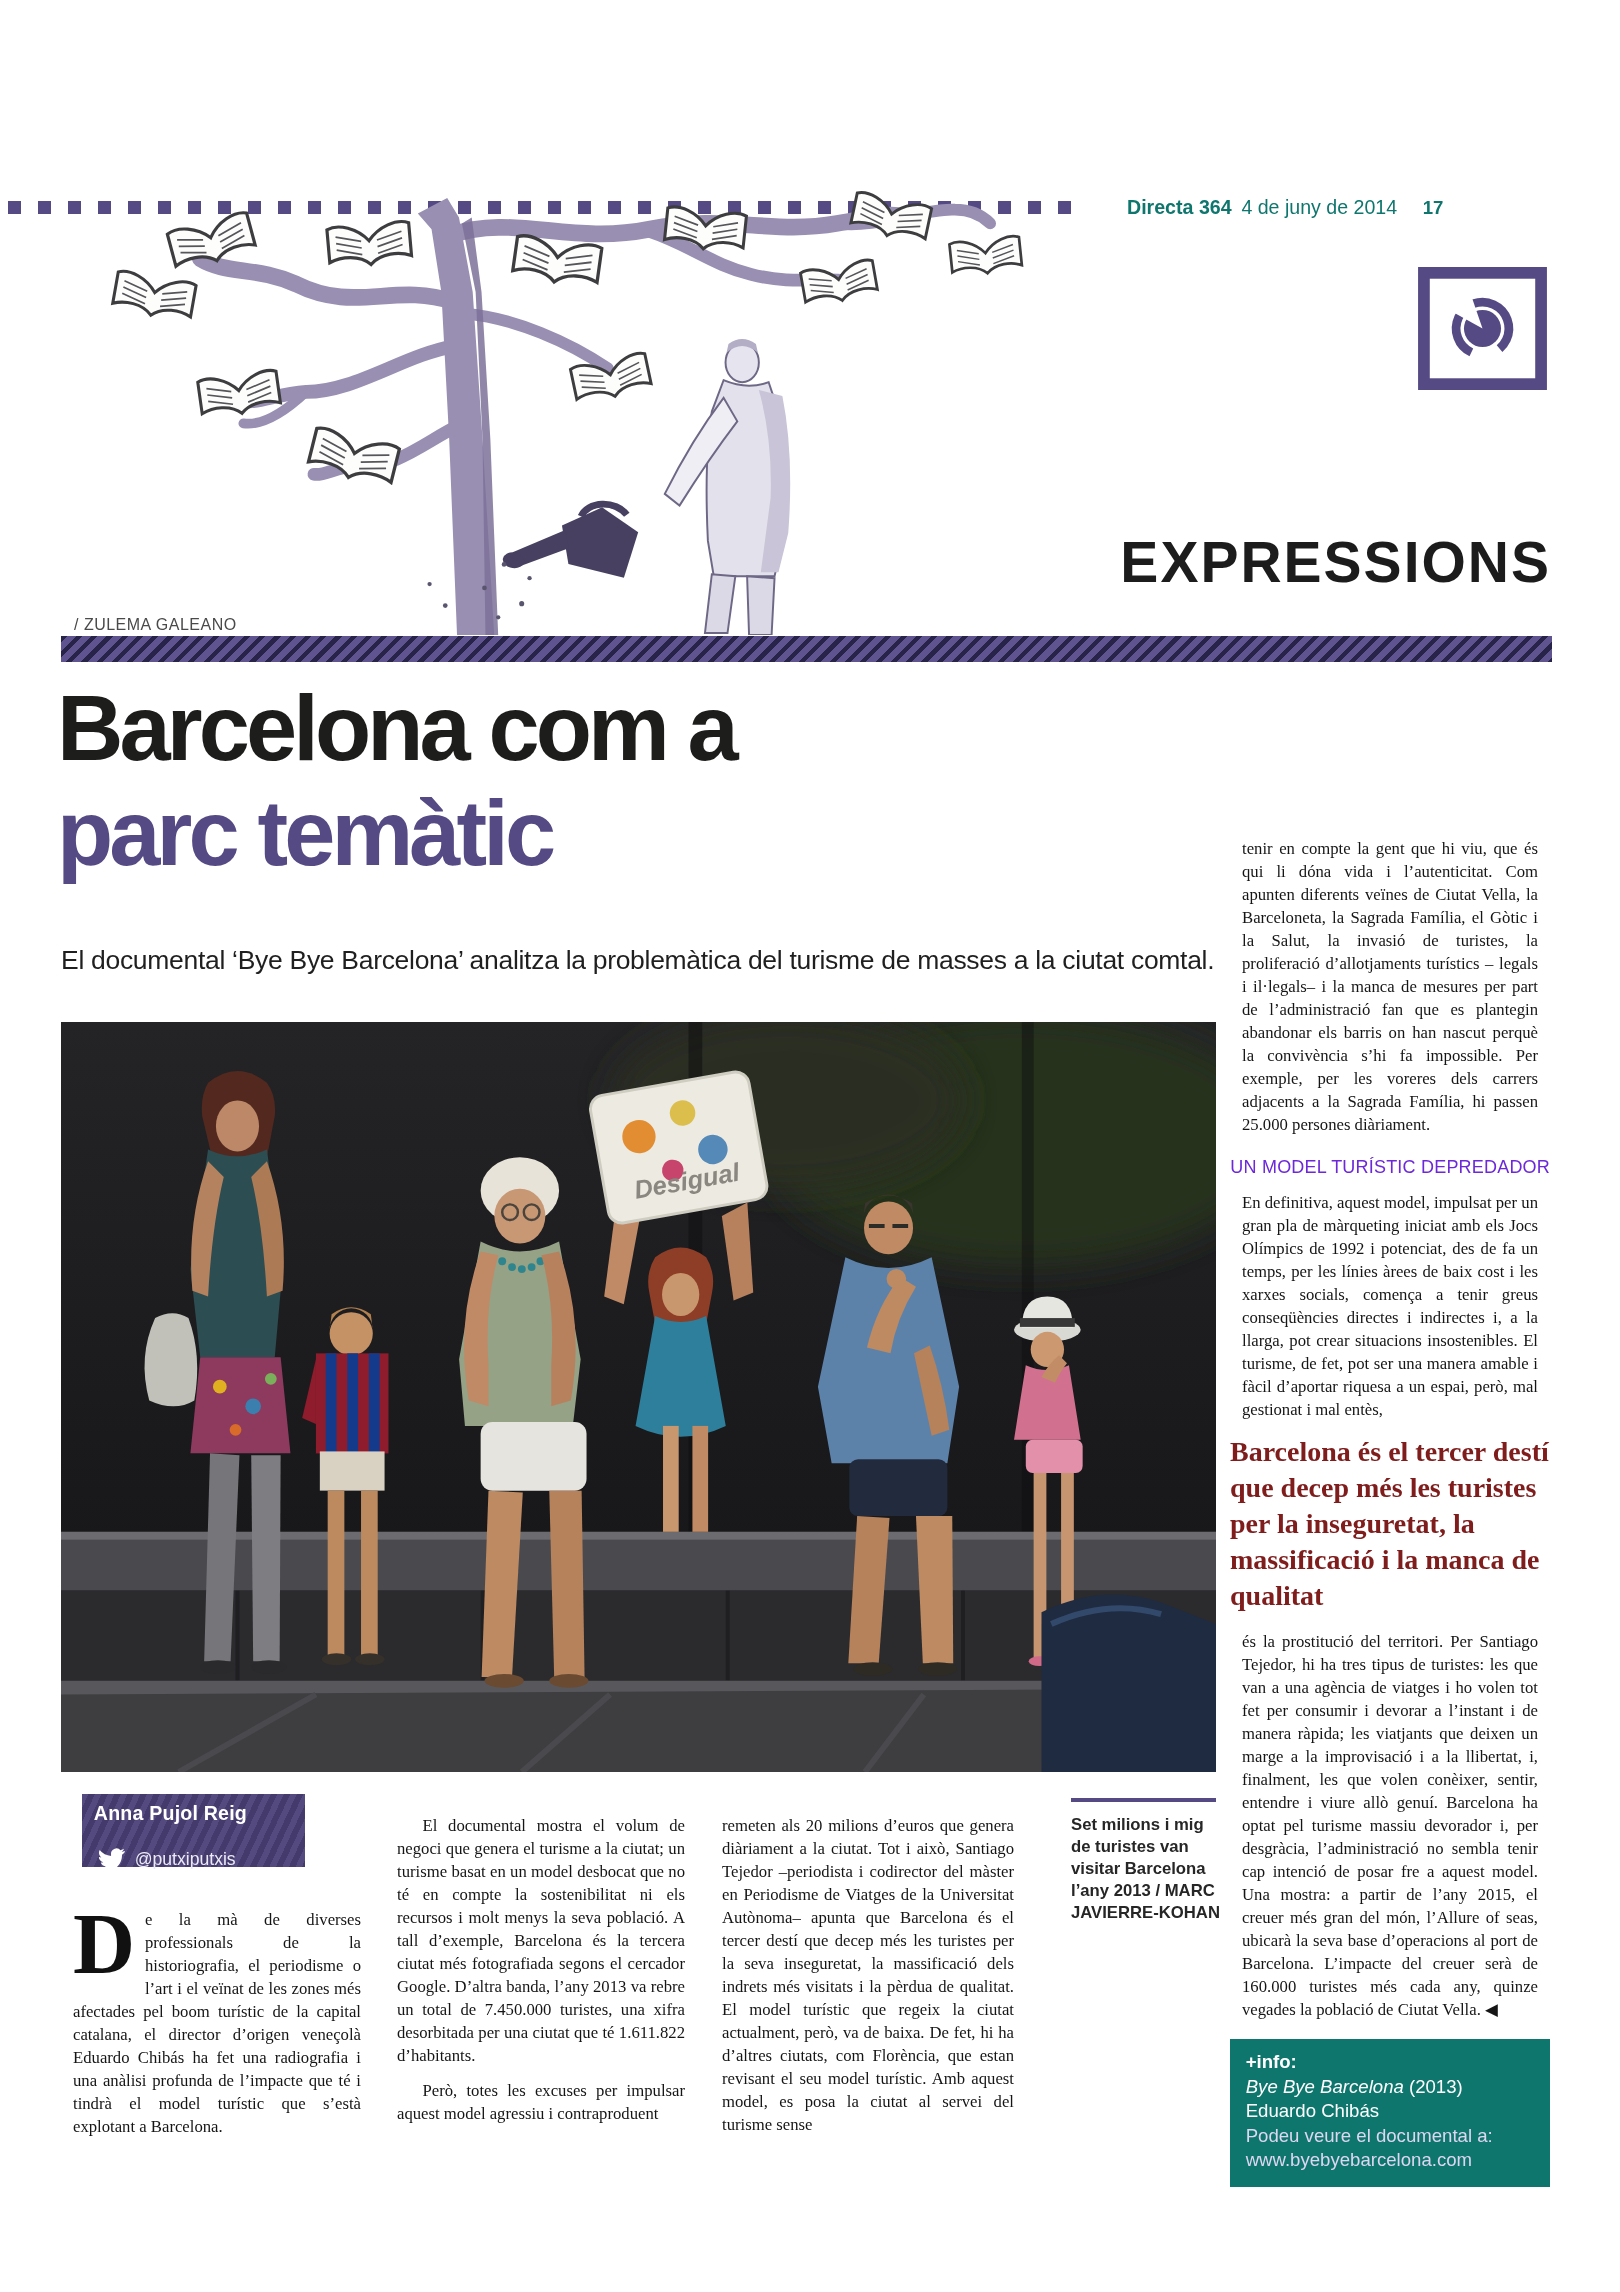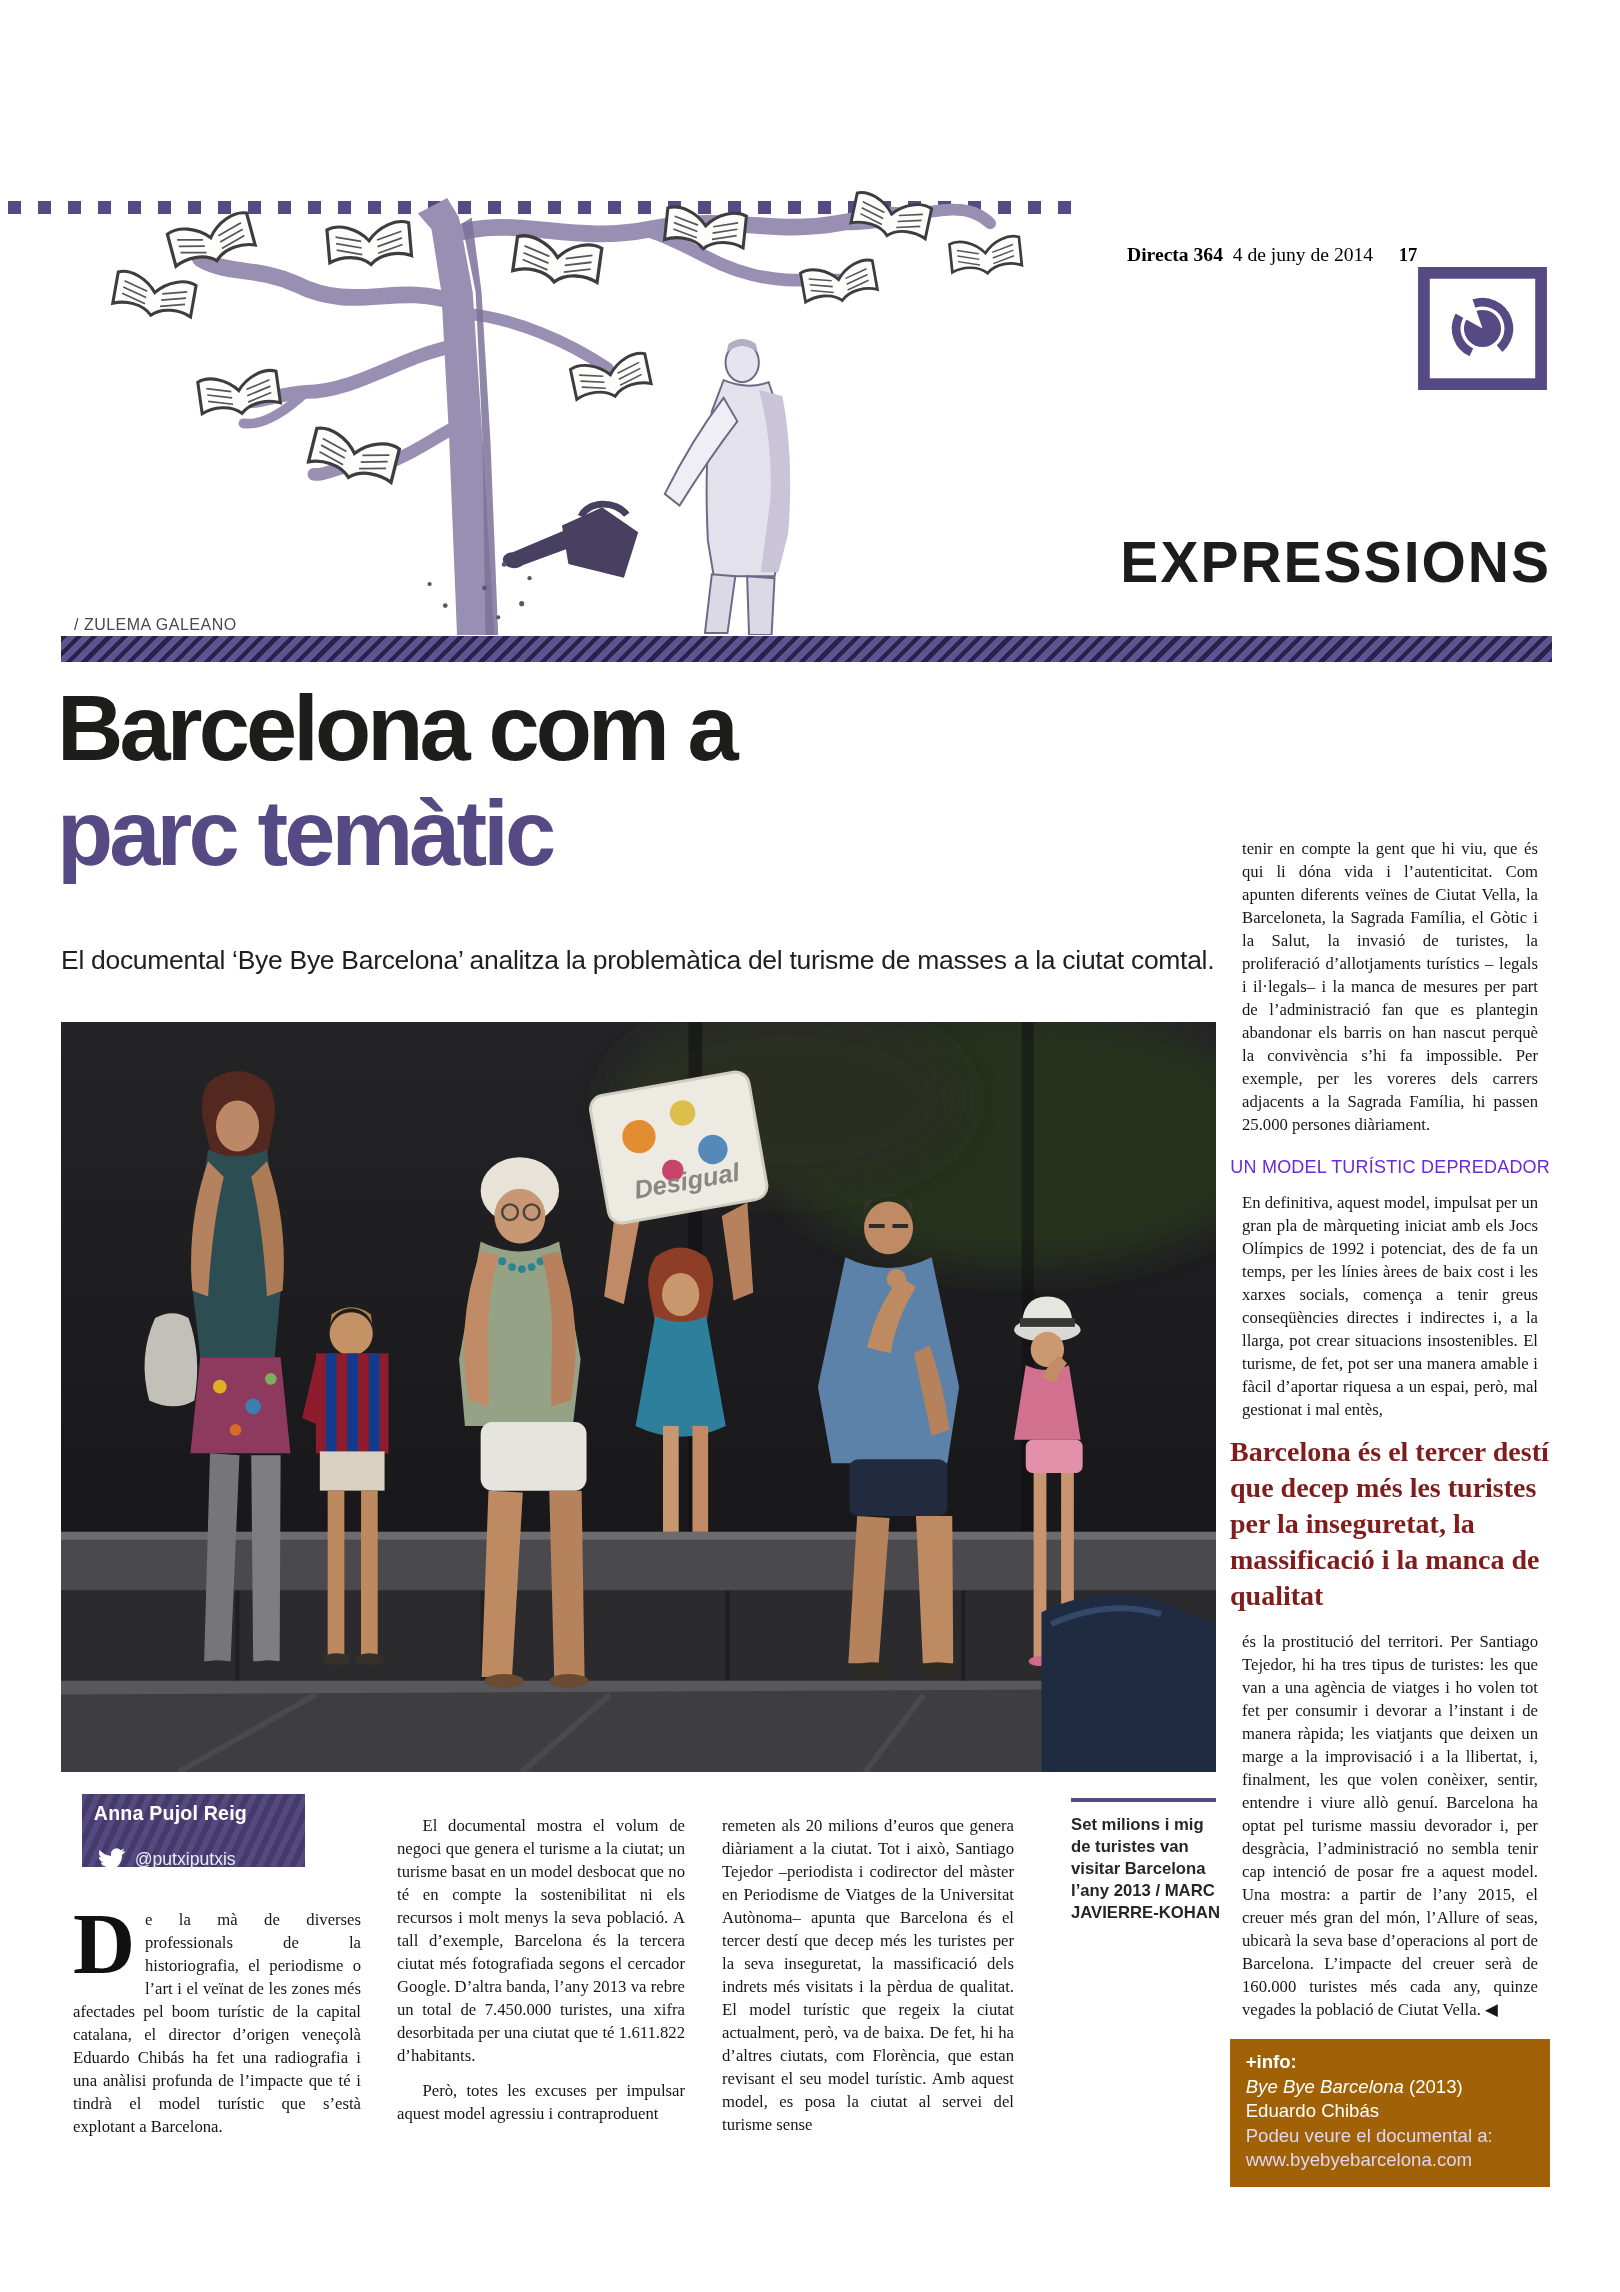--- a/index.html
+++ b/index.html
@@ -1,22 +1,22 @@
 <!DOCTYPE html>
 <html><head>
 <meta charset="utf-8">
 <style>
   html,body{margin:0;padding:0;background:#e9e9e9;}
   .page{position:relative;width:1620px;height:2293px;background:#ffffff;overflow:hidden;
         font-family:"Liberation Sans",sans-serif;color:#141414;}
   
   .dash-line{position:absolute;left:7.8px;top:201px;width:1076px;height:12.7px;
     background:repeating-linear-gradient(90deg,#564a84 0 12.7px,transparent 12.7px 30px);}
-  .masthead{position:absolute;left:1127px;top:196px;font-family:Liberation Serif, serif;
-    font-size:19.6px;color:#000000;white-space:nowrap;margin-top:48px;}
+  .masthead{position:absolute;left:1127px;top:196px;font-family:Liberation Sans, sans-serif;
+    font-size:19.6px;color:#0f766e;white-space:nowrap;}
   .masthead .pub{font-weight:700;}
   .masthead .date{margin-left:9.8px;}
   .masthead .pagenum{font-weight:700;margin-left:25.5px;font-size:18.6px;}
   .logo{position:absolute;left:1418px;top:267px;width:129px;height:123px;}
   
   .illustration{position:absolute;left:61px;top:145px;width:1039px;height:490px;}
   .illu-credit{position:absolute;left:74px;top:616px;font-size:16px;letter-spacing:0.5px;
     color:#4a4a4a;}
   .section-title{position:absolute;left:980px;top:529px;width:571px;text-align:right;
     font-size:57px;font-weight:700;letter-spacing:2px;color:#1c1c1c;}
@@ -52,21 +52,21 @@
   .col4{left:1230px;top:825px;width:320px;}
   .dropcap{float:left;font-family:"Liberation Serif",serif;font-weight:700;font-size:86px;
     line-height:69px;margin:2px 9.8px 0 0;color:#111;}
   .col4 .p1{margin-bottom:19.6px;}
   .kicker{font-family:"Liberation Sans",sans-serif;font-size:18px;font-weight:400;
     letter-spacing:0.2px;margin:0 0 4.9px 0;color:#6d28d9;text-align:right;}
   .col4 .p2{margin-bottom:13.7px;}
   .pullquote{font-family:"Liberation Serif",serif;font-weight:700;font-size:28px;line-height:36px;
     color:#7f1d1d;text-align:left;margin:3.9px 0 15.7px 0;}
   
-  .infobox{margin-top:17.6px;background:#a16207;color:#fff;box-sizing:border-box;
+  .infobox{margin-top:17.6px;background:#0f766e;color:#fff;box-sizing:border-box;
     padding:11.8px 15.7px 13.7px 15.7px;font-family:"Liberation Sans",sans-serif;text-align:left;
     font-size:18.6px;line-height:24.5px;}
   .infobox .title{font-weight:700;}
   .infobox .film em{font-style:italic;}
   .infobox .dim{color:#ded7f2;}
 </style>
 </head>
 <body>
 
 <div class="page">

